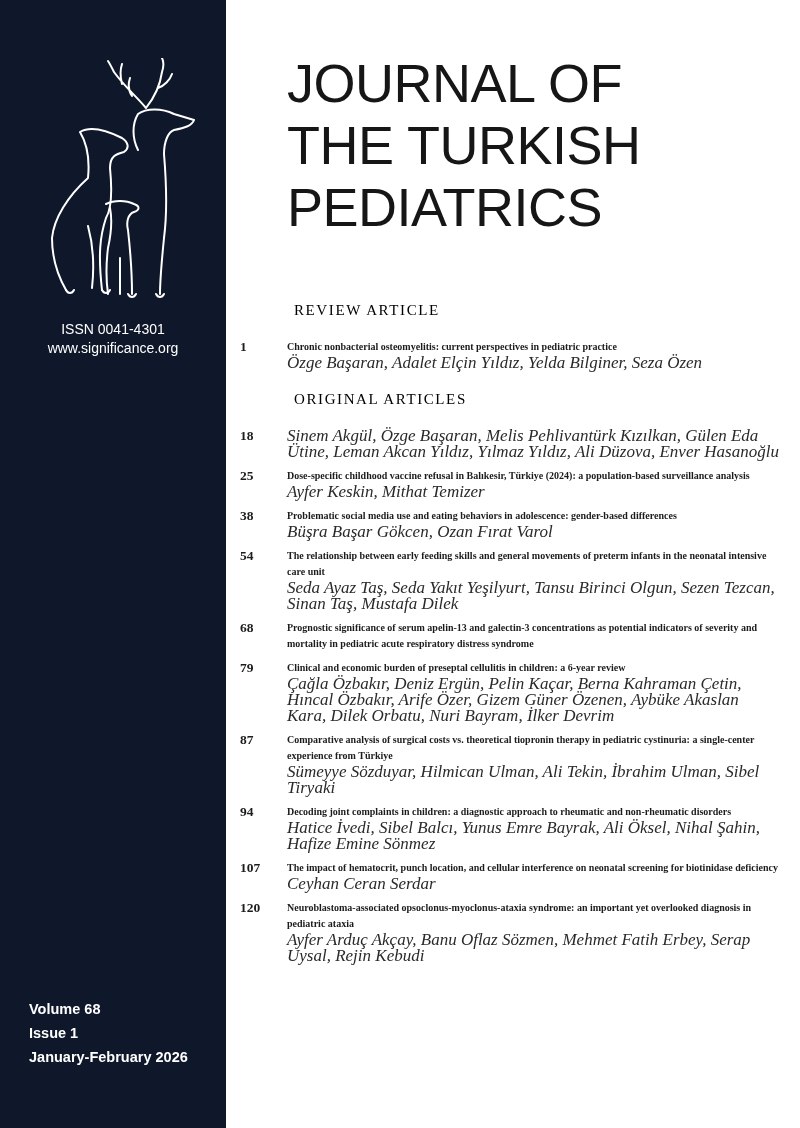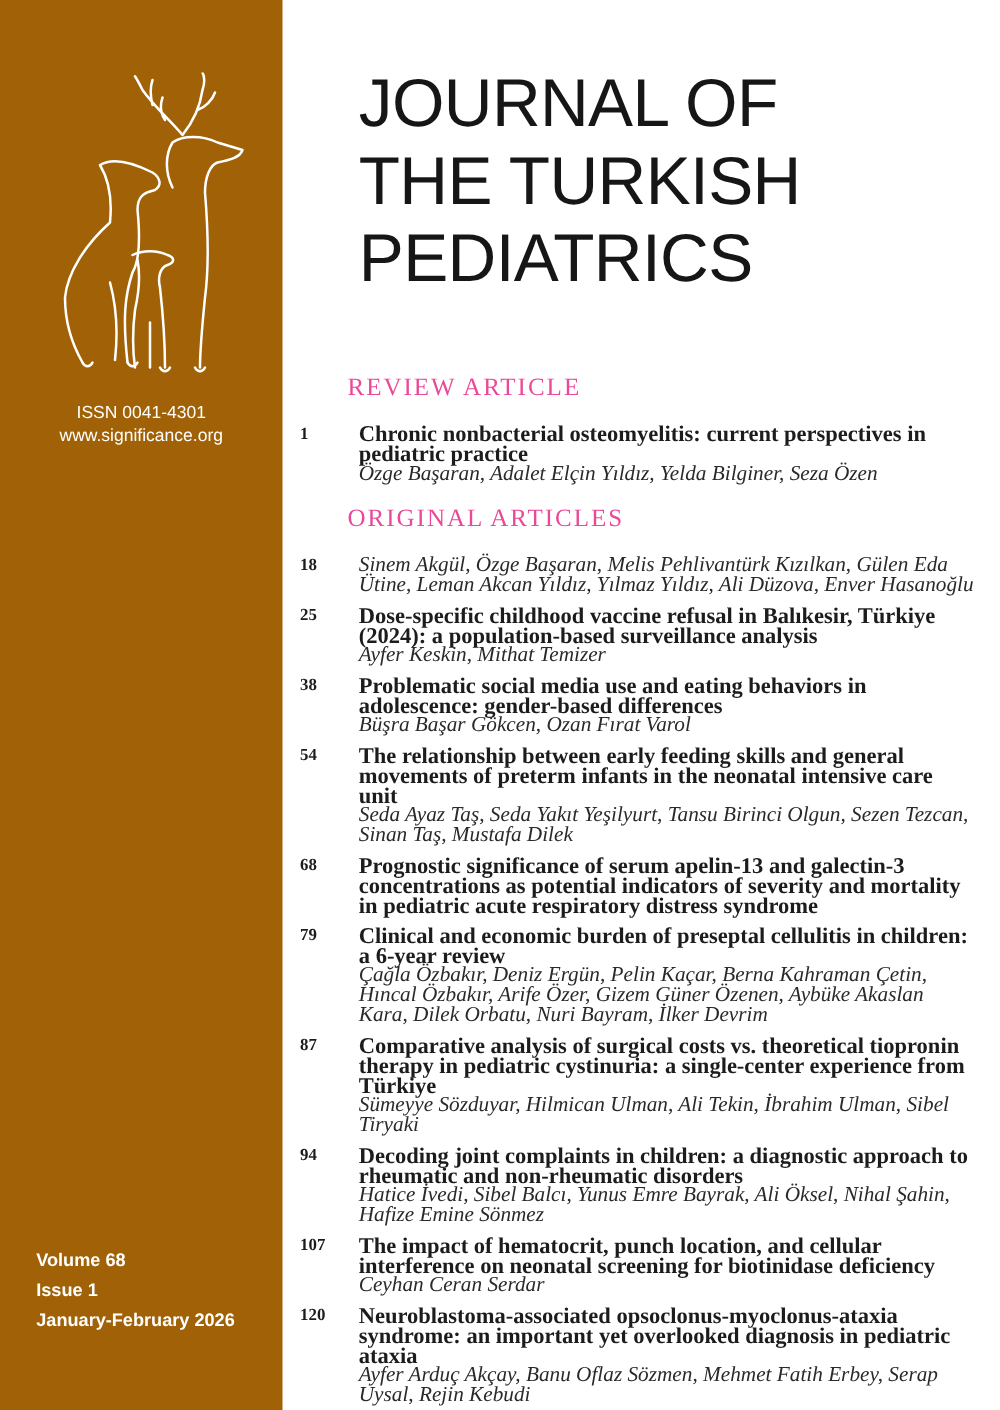--- a/index.html
+++ b/index.html
@@ -1,39 +1,39 @@
 <!DOCTYPE html>
 <html><head>
   <meta charset="utf-8">
   <style>
     * { margin: 0; padding: 0; box-sizing: border-box; }
     html, body { width: 800px; height: 1128px; background: #ffffff; overflow: hidden; }
     body { position: relative; font-family: "Liberation Serif", serif; color: #1c1c1c; }
 
     .sidebar {
       position: absolute; left: 0; top: 0; width: 226px; height: 1128px;
-      background: #a16207; color: #ffffff;
+      background: #0f172a; color: #ffffff;
     }
     .logo { position: absolute; left: 28px; top: 58px; width: 180px; height: 250px; }
     .issn { position: absolute; left: 0; width: 226px; top: 320px; text-align: center;
       font-family: "Liberation Sans", sans-serif; font-size: 14px; line-height: 19px; }
     .issue-info { position: absolute; left: 29px; top: 997px;
       font-family: "Liberation Sans", sans-serif; font-weight: bold; font-size: 14.5px; line-height: 24px; }
 
     .title { position: absolute; left: 287px; top: 52px; width: 480px;
       font-family: "Liberation Sans", sans-serif; font-size: 54px; line-height: 62px; color: #161616;
       letter-spacing: -0.5px; }
     .title div { white-space: nowrap; }
 
     .toc { position: absolute; left: 240px; top: 300px; width: 540px; }
-    .section-heading { margin-left: 38px; font-size: 20px; letter-spacing: 1.6px;
-      color: #ec4899; line-height: 20px; }
+    .section-heading { margin-left: 54px; font-size: 15px; letter-spacing: 1.6px;
+      color: #000000; line-height: 20px; }
     .entry { position: relative; padding-left: 47px; margin-bottom: 8px; }
     .entry .page { position: absolute; left: 0; top: 0; font-weight: bold; font-size: 13.5px; line-height: 16px; }
-    .entry .etitle { font-weight: bold; font-size: 18px; line-height: 16px; color: #1c1c1c; }
+    .entry .etitle { font-weight: bold; font-size: 10px; line-height: 16px; color: #1c1c1c; }
     .entry .authors { font-style: italic; font-size: 17px; line-height: 16px; color: #2a2a2a; }
   </style>
 </head>
 <body>
 
 <div class="sidebar">
   <svg class="logo" viewBox="0 0 180 250" fill="none" stroke="#ffffff" stroke-width="2" stroke-linecap="round" stroke-linejoin="round">
 
     <path d="M118 50 C108 38 96 28 86 14 M86 14 C84 10 82 6 80 3 M94 26 C92 18 92 12 94 6 M104 38 C100 32 100 26 102 20 M118 50 C126 40 132 28 134 14 M134 14 C136 8 136 4 134 0 M130 30 C136 28 142 22 144 16"></path>
 

